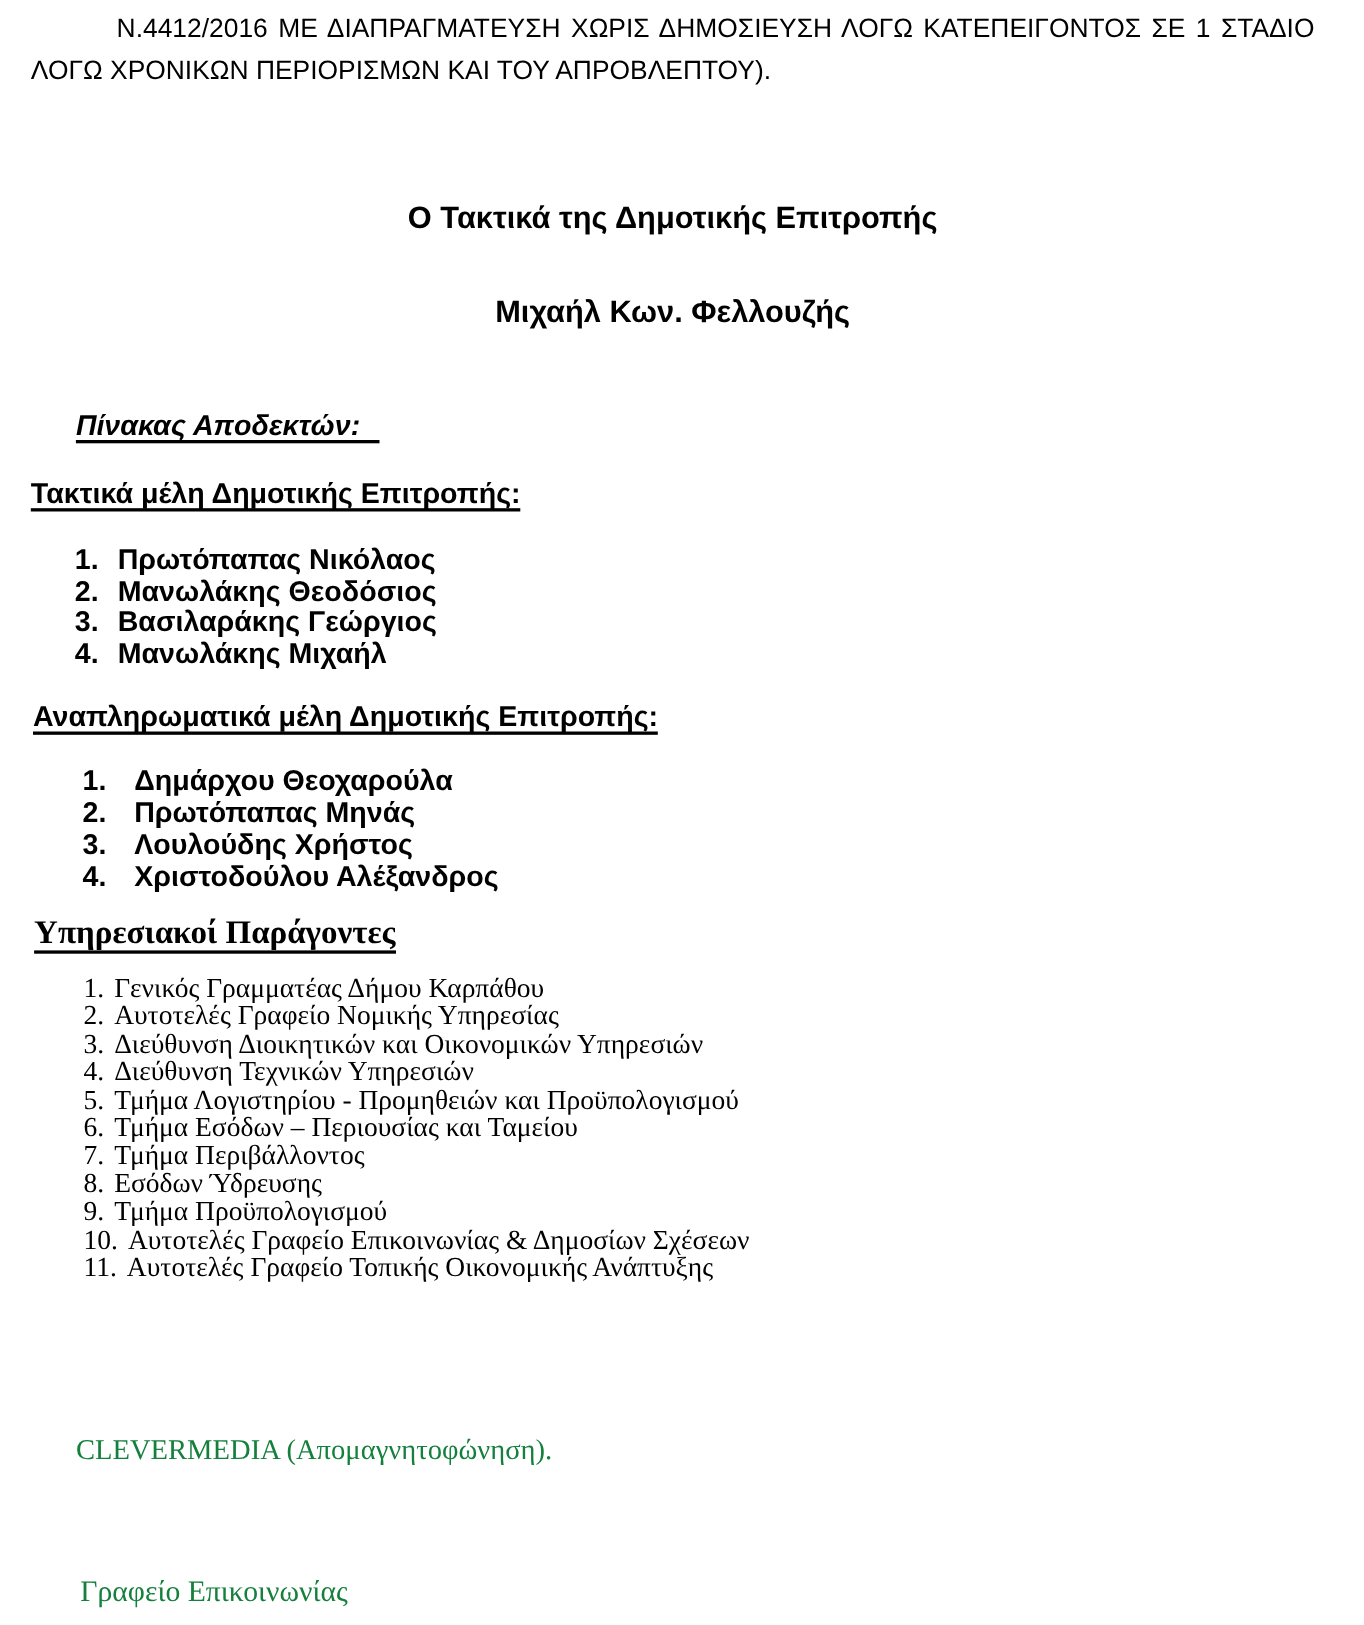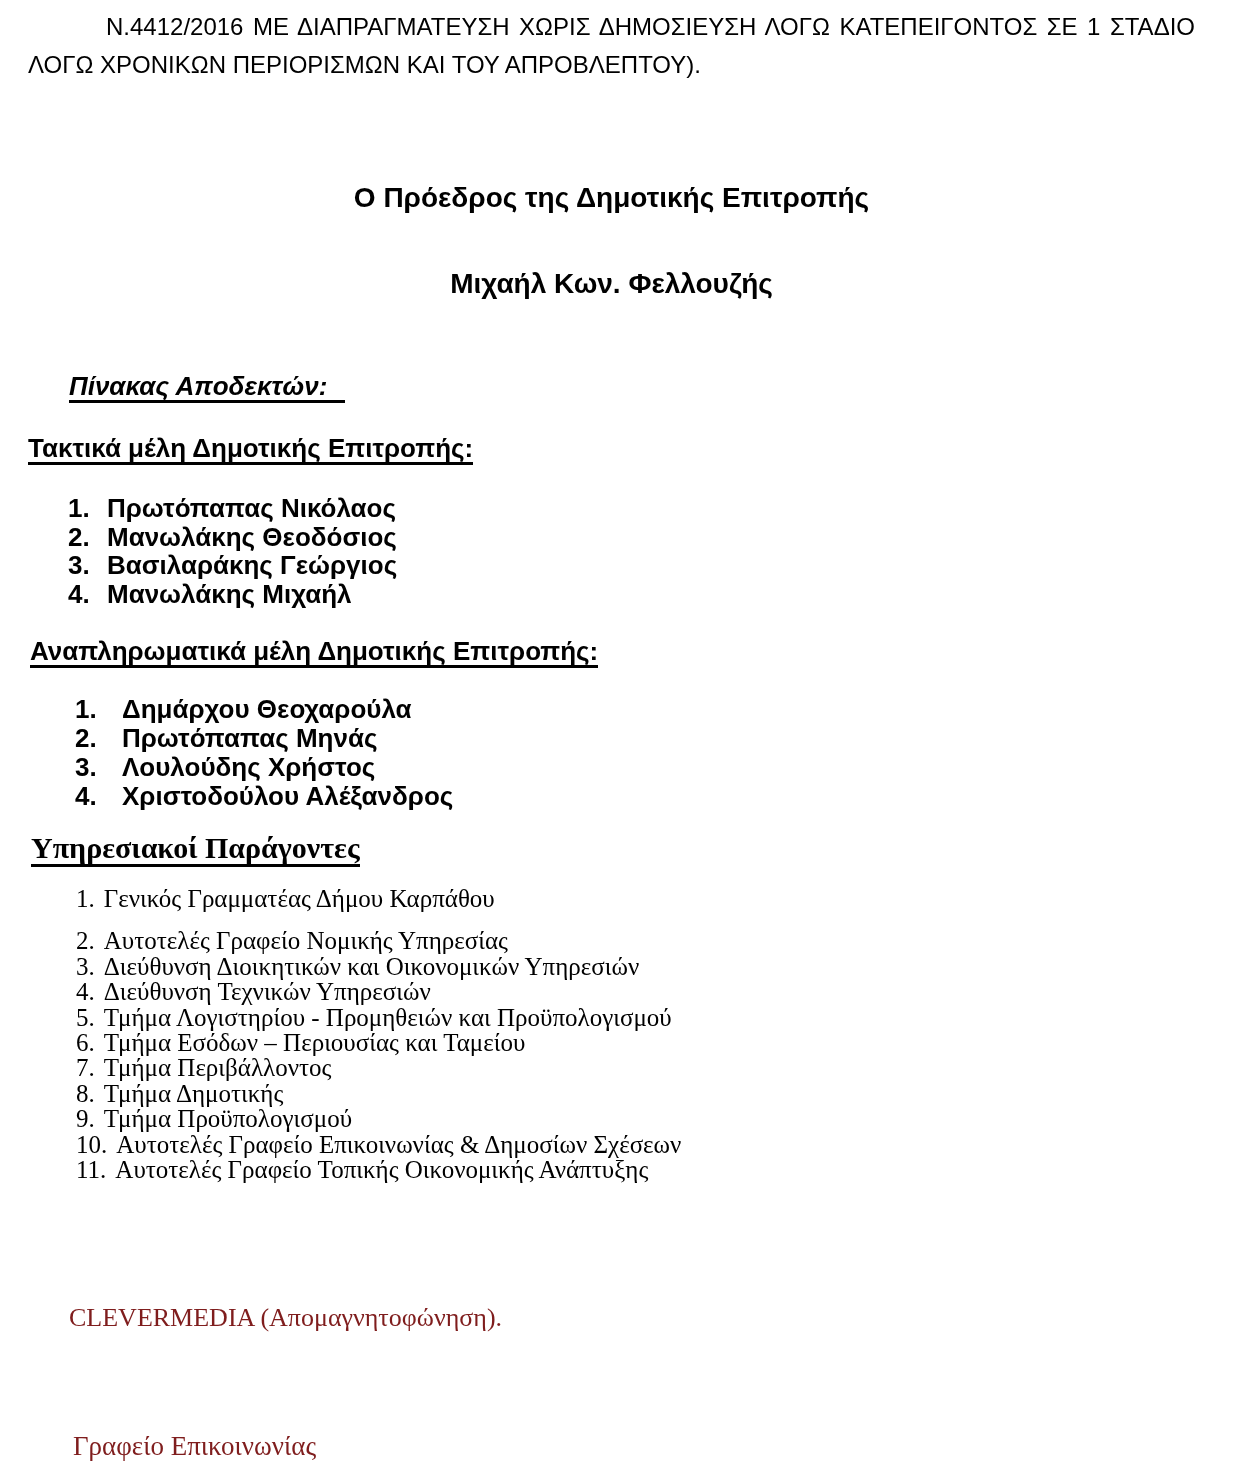--- a/index.html
+++ b/index.html
@@ -44,36 +44,36 @@
   .sans-list .num{display:inline-block;}
   .list-regular{line-height:28.6px;}
   .list-regular .num{width:39px;}
   .list-alternate{line-height:29px;}
   .list-alternate .num{width:47px;}
   .serif-list{
     font-family:"Liberation Serif","DejaVu Serif",serif;
     font-weight:normal;font-size:25px;line-height:25.4px;
   }
   .serif-list .num{margin-right:9px;}
-  .serif-list li:first-child{margin-bottom:17px;}
+  .serif-list li:first-child{margin-bottom:0;}
 
   .plain-serif{
     position:absolute;margin:0;
     font-family:"Liberation Serif","DejaVu Serif",serif;
-    font-size:26px;line-height:1.15;color:#7f1d1d;
+    font-size:26px;line-height:1.15;color:#15803d;
   }
 </style>
 </head>
 <body>
 
 <div class="page">
 
   <p class="intro">Ν.4412/2016 ΜΕ ΔΙΑΠΡΑΓΜΑΤΕΥΣΗ ΧΩΡΙΣ ΔΗΜΟΣΙΕΥΣΗ ΛΟΓΩ ΚΑΤΕΠΕΙΓΟΝΤΟΣ ΣΕ 1 ΣΤΑΔΙΟ ΛΟΓΩ ΧΡΟΝΙΚΩΝ ΠΕΡΙΟΡΙΣΜΩΝ ΚΑΙ ΤΟΥ ΑΠΡΟΒΛΕΠΤΟΥ).</p>
 
-  <div class="h-center" style="top:183px;">Ο Πρόεδρος της Δημοτικής Επιτροπής</div>
+  <div class="h-center" style="top:183px;">Ο Τακτικά της Δημοτικής Επιτροπής</div>
 
   <div class="h-center" style="top:269px;">Μιχαήλ Κων. Φελλουζής</div>
 
   <div class="abs" style="top:373px;left:69px;">
     <span class="sans-h pad-r">Πίνακας Αποδεκτών:</span>
   </div>
 
   <div class="abs" style="top:435px;left:28px;">
     <span class="sans-h">Τακτικά μέλη Δημοτικής Επιτροπής:</span>
   </div>
@@ -101,21 +101,21 @@
   </div>
 
   <ol class="list serif-list" style="top:886px;left:76px;">
       <li><span class="num">1.</span><span class="txt">Γενικός Γραμματέας Δήμου Καρπάθου</span></li>
       <li><span class="num">2.</span><span class="txt">Αυτοτελές Γραφείο Νομικής Υπηρεσίας</span></li>
       <li><span class="num">3.</span><span class="txt">Διεύθυνση Διοικητικών και Οικονομικών Υπηρεσιών</span></li>
       <li><span class="num">4.</span><span class="txt">Διεύθυνση Τεχνικών Υπηρεσιών</span></li>
       <li><span class="num">5.</span><span class="txt">Τμήμα Λογιστηρίου - Προμηθειών και Προϋπολογισμού</span></li>
       <li><span class="num">6.</span><span class="txt">Τμήμα Εσόδων – Περιουσίας και Ταμείου</span></li>
       <li><span class="num">7.</span><span class="txt">Τμήμα Περιβάλλοντος</span></li>
-      <li><span class="num">8.</span><span class="txt">Τμήμα Δημοτικής</span></li>
+      <li><span class="num">8.</span><span class="txt">Εσόδων Ύδρευσης</span></li>
       <li><span class="num">9.</span><span class="txt">Τμήμα Προϋπολογισμού</span></li>
       <li><span class="num">10.</span><span class="txt">Αυτοτελές Γραφείο Επικοινωνίας &amp; Δημοσίων Σχέσεων</span></li>
       <li><span class="num">11.</span><span class="txt">Αυτοτελές Γραφείο Τοπικής Οικονομικής Ανάπτυξης</span></li>
     </ol>
 
 
   <p class="plain-serif" style="top:1303px;left:69px;">CLEVERMEDIA (Απομαγνητοφώνηση).</p>
 
 
   <p class="plain-serif" style="top:1431px;left:73px;font-size:27px;">Γραφείο Επικοινωνίας</p>

